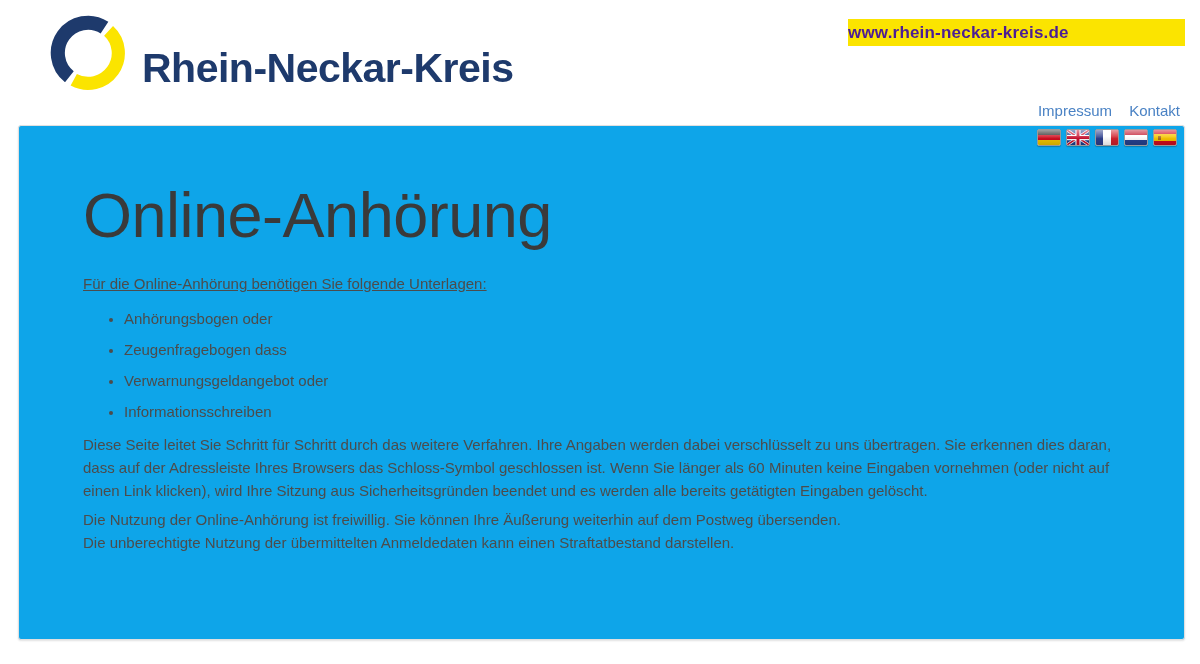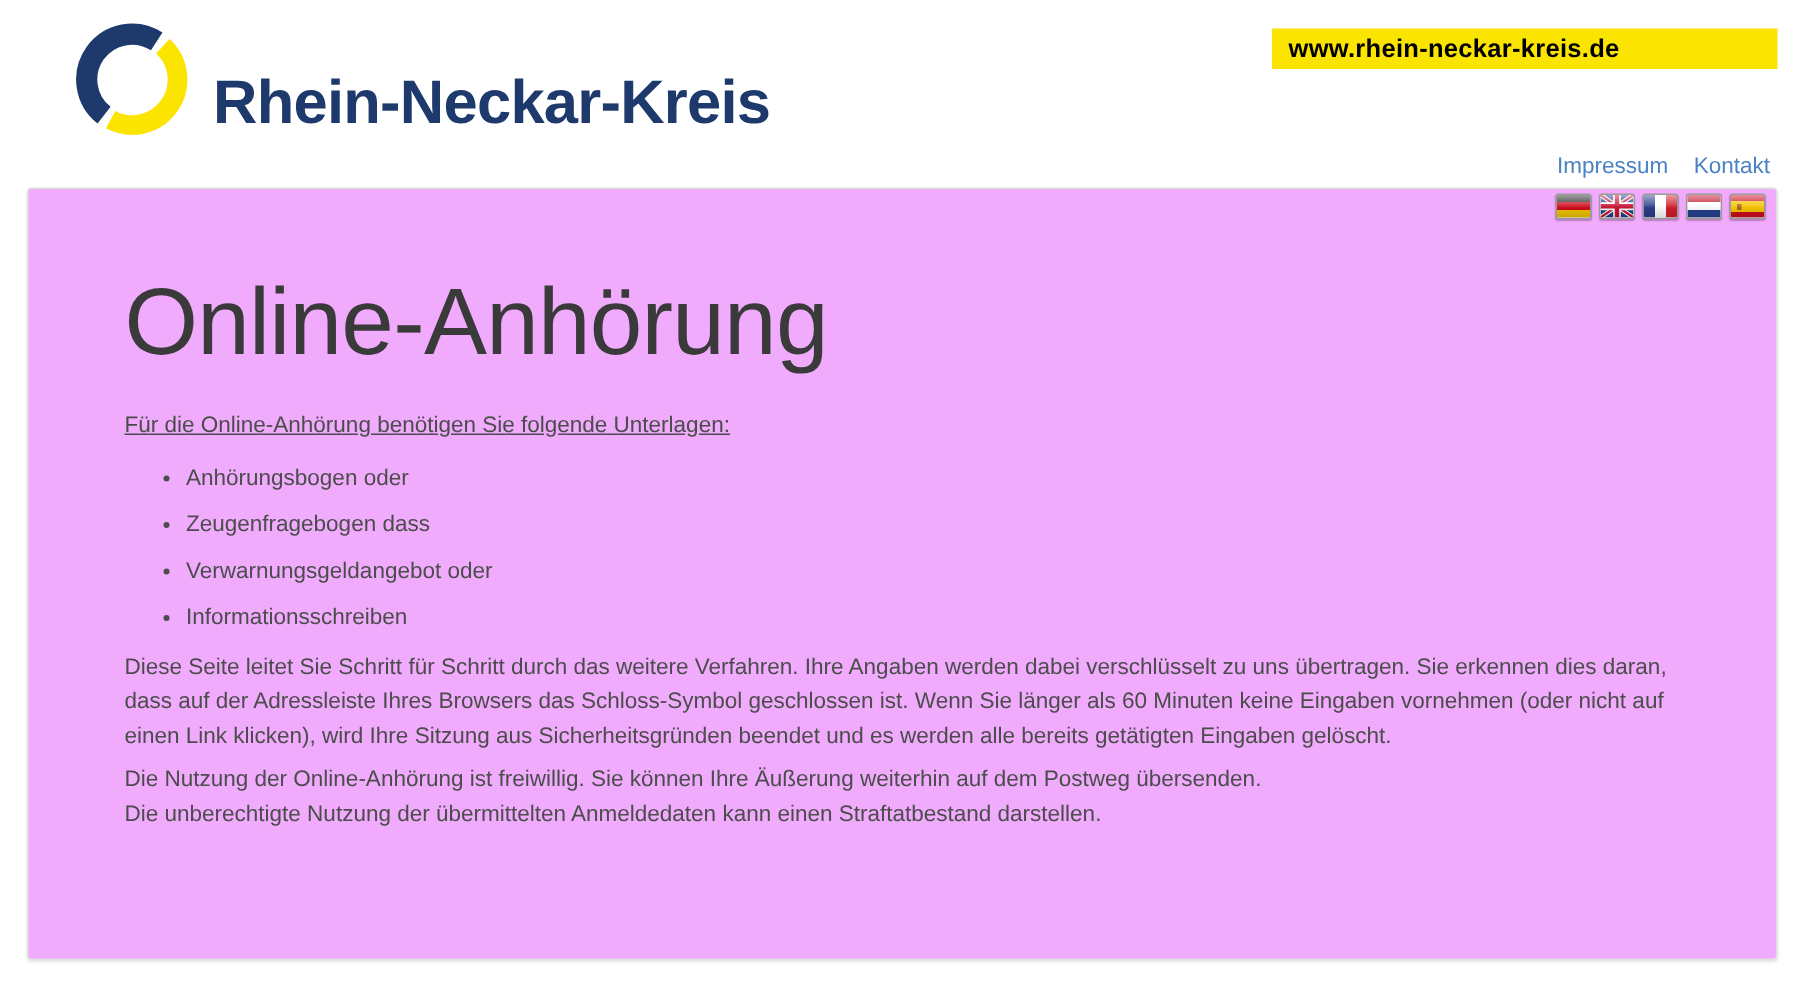--- a/index.html
+++ b/index.html
@@ -22,37 +22,37 @@
     font-size:41px; font-weight:bold;
     color:#1e3a6c; letter-spacing:-0.5px;
     white-space:nowrap;
   }
 
   .url-banner {
     position:absolute; left:848px; top:19px;
     width:337px; height:27px;
     background:#fbe400;
     display:flex; align-items:center;
-    padding-left:11px; box-sizing:border-box;
+    padding-left:0; box-sizing:border-box;
     font-weight:bold; font-size:17px;
-    color:#000000; letter-spacing:0.2px;
+    color:#4c1d95; letter-spacing:0.2px;
   }
 
   .top-links {
     position:absolute; top:102px; right:20px;
     display:flex; gap:17px;
     font-size:15px;
   }
   .top-links a { color:#4a82c4; text-decoration:none; cursor:pointer; }
 
   
   .panel {
     position:absolute; left:18px; top:125px;
     width:1167px; height:515px;
-    background:#f0abfc;
+    background:#0ea5e9;
     border:1px solid #e0e0e0;
     border-radius:3px;
     box-sizing:border-box;
     box-shadow:0 1px 2px rgba(0,0,0,0.12);
   }
 
   
   .flags {
     position:absolute; top:3px; right:7px;
     display:flex; gap:5px;

